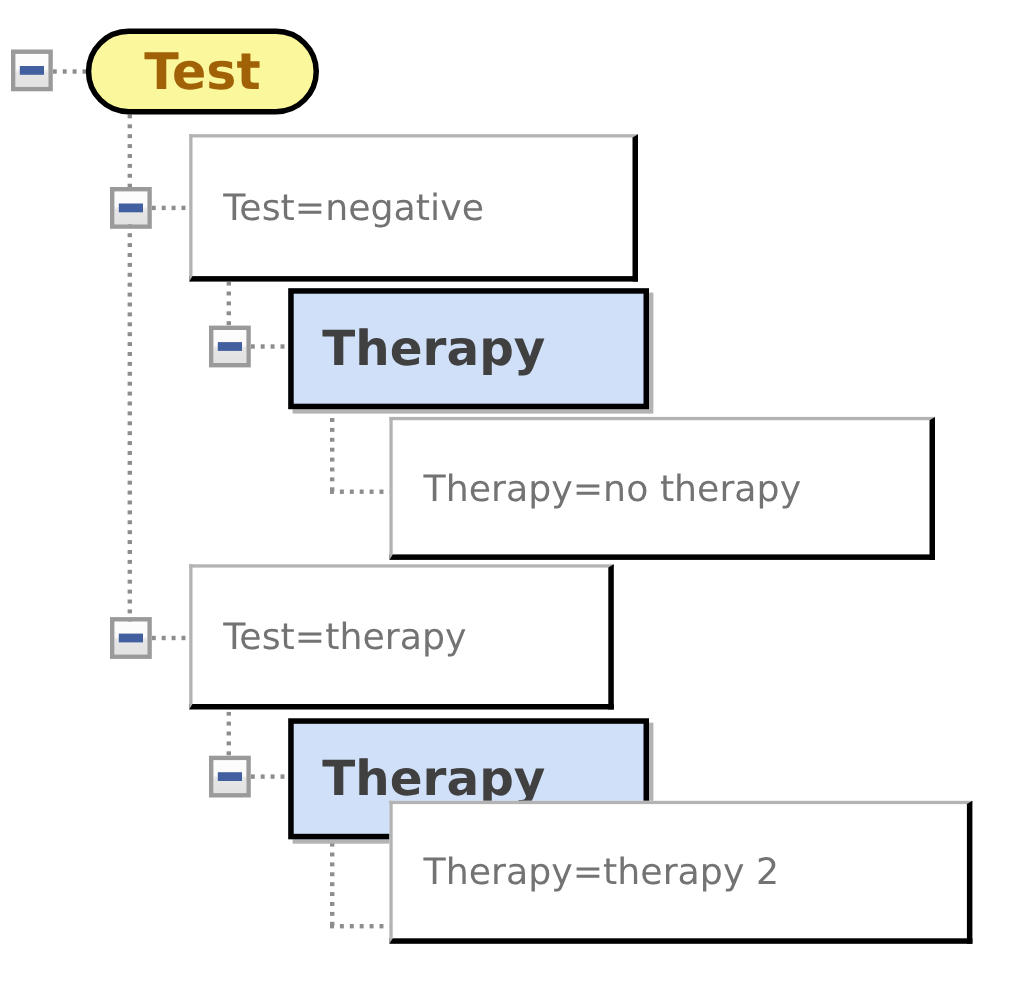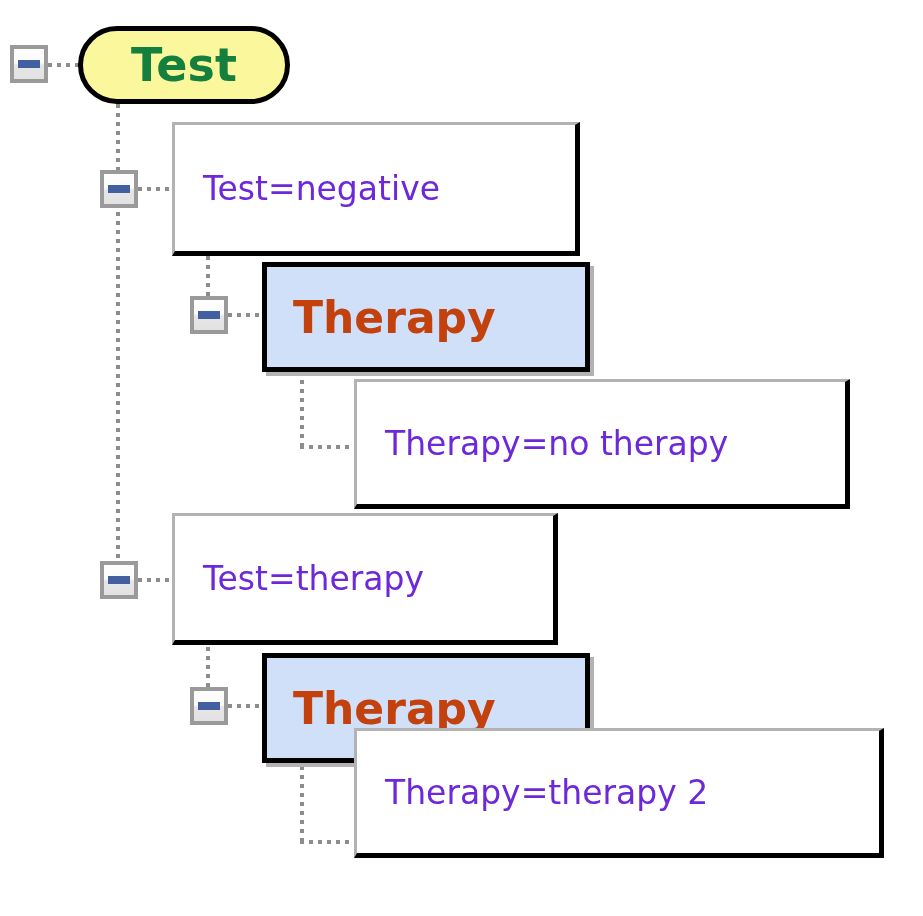--- a/index.html
+++ b/index.html
@@ -70,47 +70,47 @@
   }
 
   
   .node-root {
     background: #fbf79c;
     border: 5px solid #000000;
     border-radius: 999px;
     justify-content: center;
     font-weight: bold;
     font-size: 46px;
-    color: #15803d;
+    color: #a16207;
     letter-spacing: 0px;
     font-family: "DejaVu Sans", sans-serif;
   }
 
   
   .node-value {
     background: #ffffff;
     border-top: 3px solid #b3b3b3;
     border-left: 3px solid #b3b3b3;
     border-right: 5px solid #000000;
     border-bottom: 5px solid #000000;
     padding-left: 28px;
     font-size: 33px;
-    color: #6d28d9;
+    color: #737373;
     font-family: "DejaVu Sans", sans-serif;
   }
 
   
   .node-attr {
     background: #cfe0f8;
     border: 5px solid #000000;
     box-shadow: 4px 4px 0 0 #b3b3b3;
     padding-left: 26px;
     font-weight: bold;
     font-size: 44px;
-    color: #c2410c;
+    color: #404040;
     font-family: "DejaVu Sans", sans-serif;
   }
 </style>
 </head>
 <body>
 
 <div id="tree-canvas">
 
   <div class="conn-h" style="left:48px; top:63px; width:34px;"></div>
 

